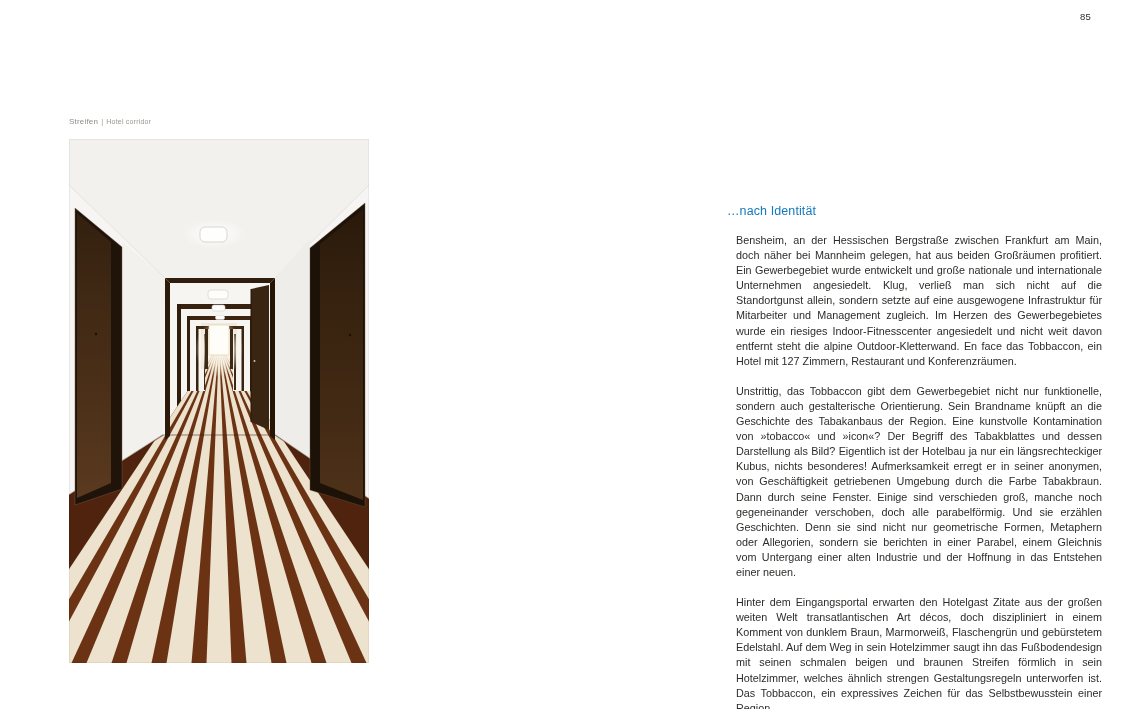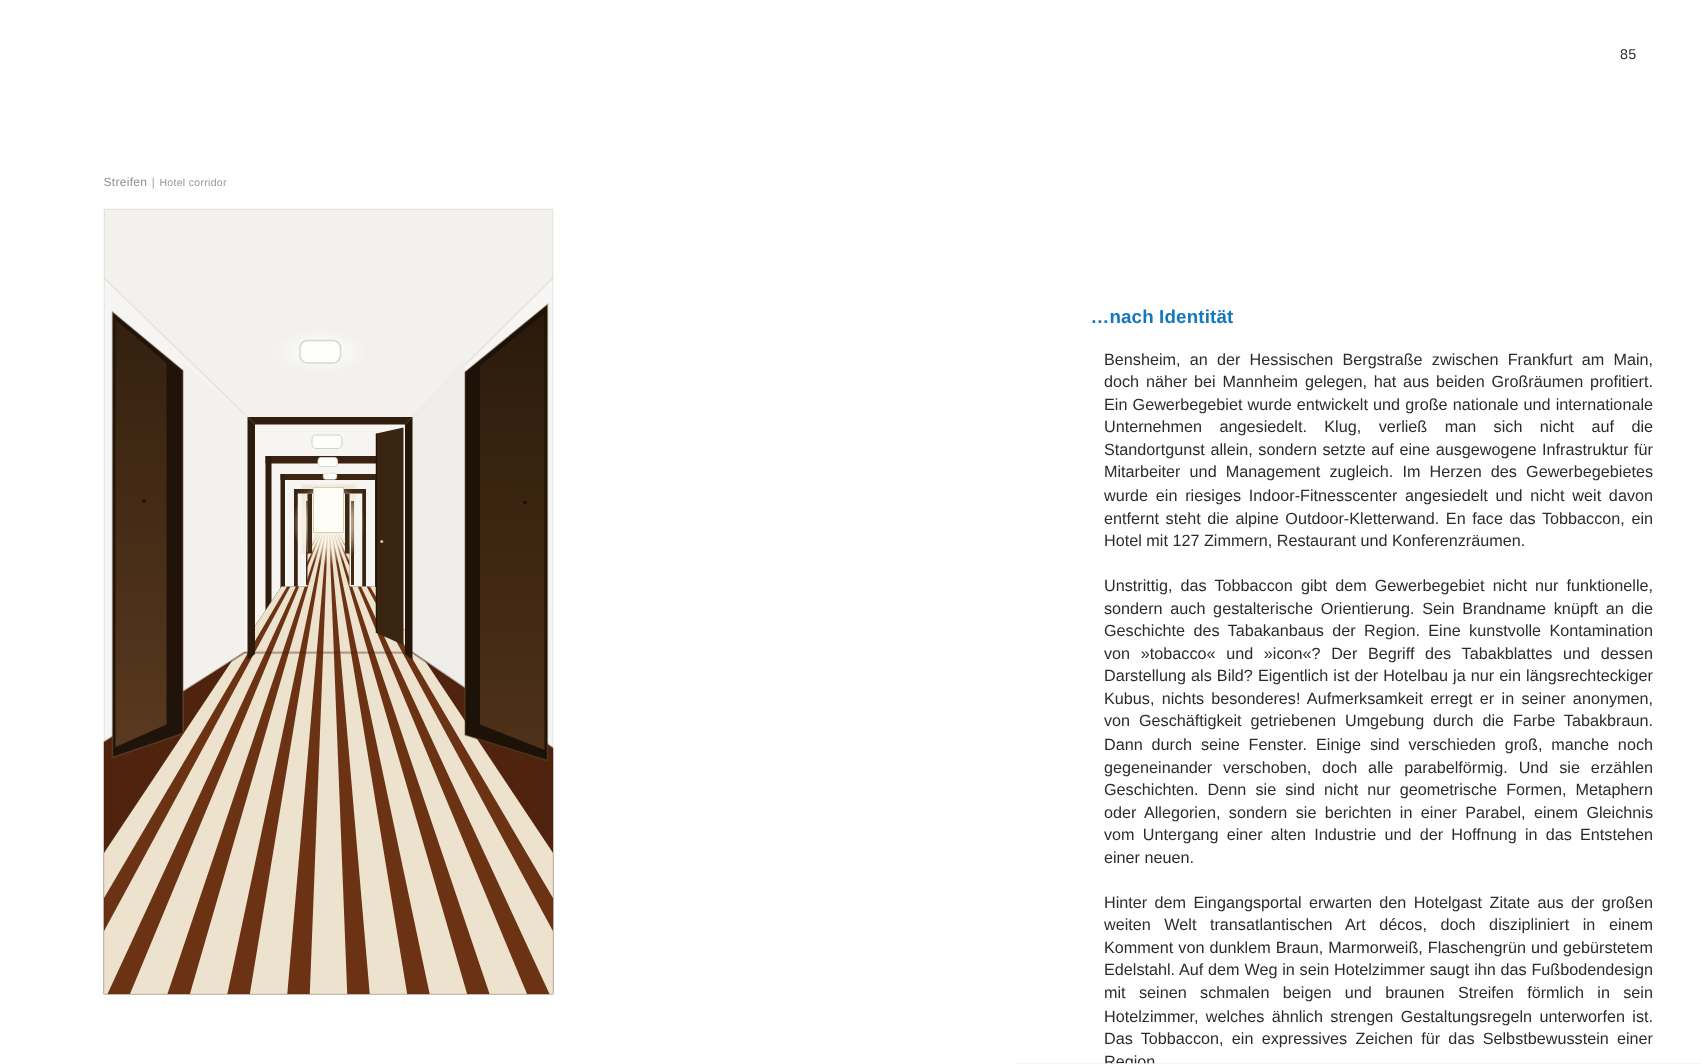--- a/index.html
+++ b/index.html
@@ -2,33 +2,33 @@
 <html><head>
 <meta charset="utf-8">
 <style>
   html,body{margin:0;padding:0;background:#e9e9e9;}
   .page{
     position:relative;width:1134px;height:709px;background:#ffffff;
     font-family:"Liberation Sans", sans-serif;overflow:hidden;margin:0 auto;
   }
   .page-number{
     position:absolute;top:11px;left:1057px;width:34px;text-align:right;
-    font-size:9.5px;color:#2e2e2c;letter-spacing:.2px;margin-top:20px;
+    font-size:9.5px;color:#2e2e2c;letter-spacing:.2px;
   }
   .figure{position:absolute;left:69px;top:117px;width:300px;}
   .figure-caption{
     height:12px;margin-bottom:10px;white-space:nowrap;
     color:#8d8d87;font-size:8px;letter-spacing:.2px;
   }
   .figure-caption .cap-en{font-size:7px;color:#98988f;}
   .figure-caption .cap-sep{color:#a5a59d;margin:0 3px;font-size:7.5px;}
   .photo-frame{width:300px;height:524px;display:block;}
   .article{position:absolute;left:727px;top:204px;width:377px;color:#2c2c2a;}
   .article h2{
-    margin:0 0 15px 0;font-size:12.5px;font-weight:bold;color:#1478be;
+    margin:0 0 15px 0;font-size:12.5px;font-weight:normal;color:#1478be;
     letter-spacing:.1px;
   }
   .article p{
     margin:0 0 15px 9px;width:366px;font-size:10.8px;line-height:15.1px;
     text-align:justify;color:#2c2c2a;
   }
 </style>
 </head>
 <body>
 

